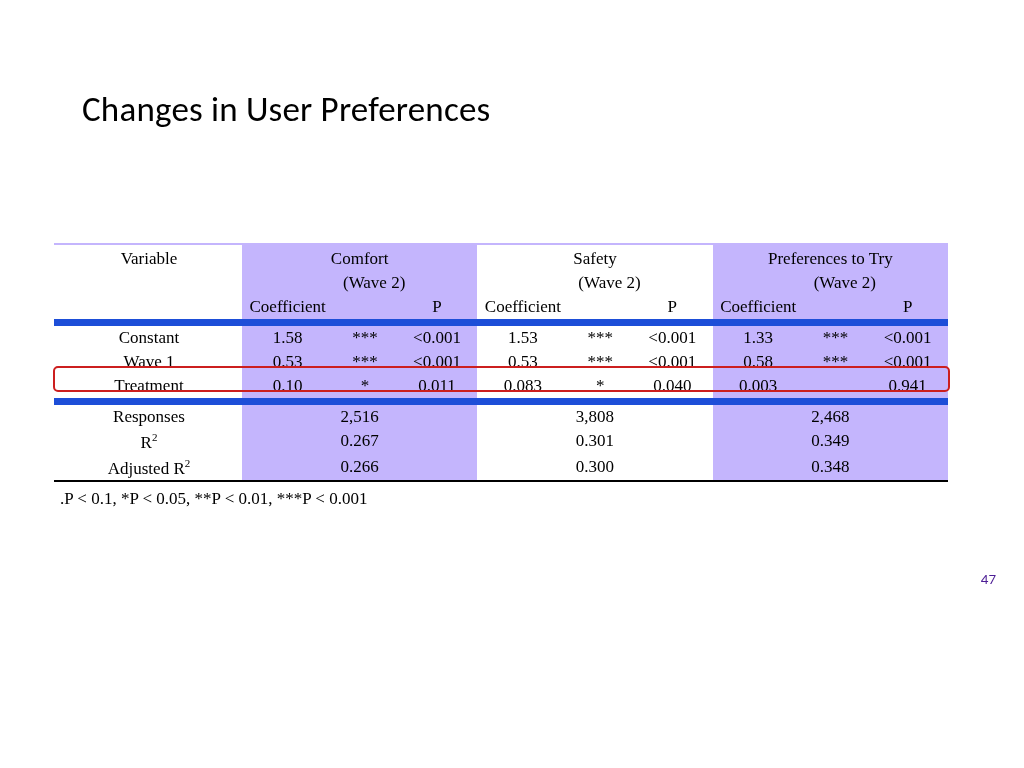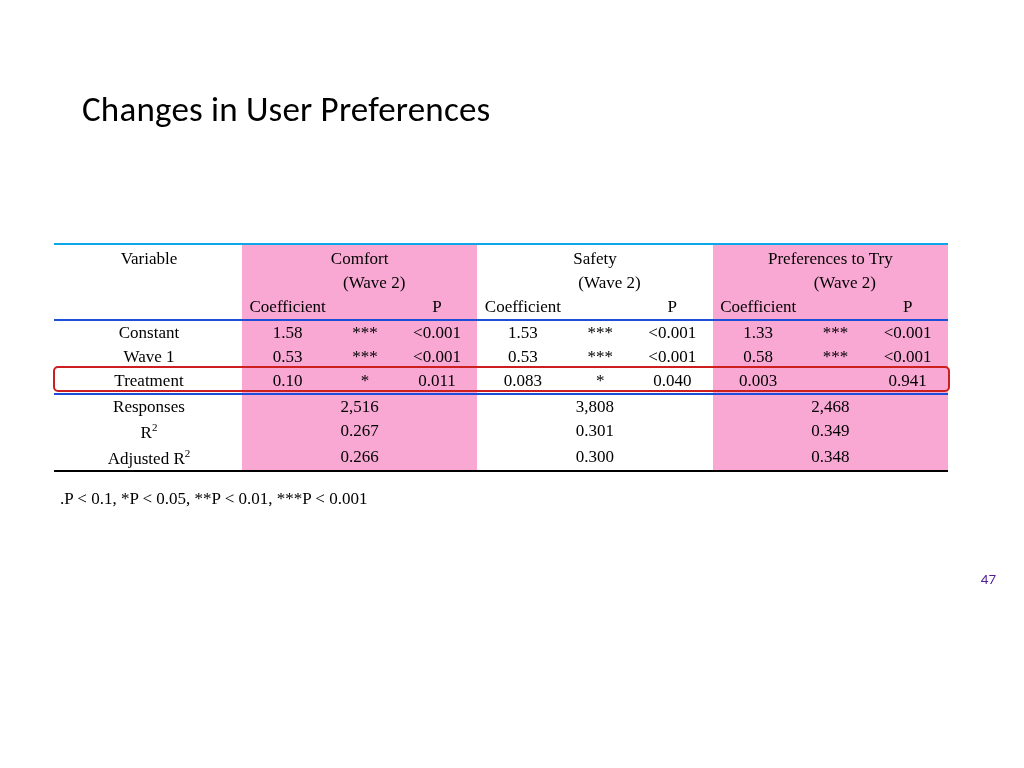--- a/index.html
+++ b/index.html
@@ -38,24 +38,24 @@
   table {
     border-collapse: collapse;
     width: 100%;
   }
   td, th {
     padding: 2px 6px 2px 6px;
     font-weight: 400;
     text-align: center;
     vertical-align: top;
   }
-  .top-border { border-top: 2px solid #0ea5e9; }
-  .thin-border-top { border-top: 2px solid #1d4ed8; margin-top: 12px; }
+  .top-border { border-top: 2px solid #c4b5fd; }
+  .thin-border-top { border-top: 7px solid #1d4ed8; margin-top: 12px; }
   .bot-border { border-bottom: 2px solid #000; }
-  .grey { background: #f9a8d4; }
+  .grey { background: #c4b5fd; }
   .center { text-align: center; }
   .hdr-row1 td { padding-top: 4px; }
   .hdr-row2 td { padding-bottom: 2px; padding-left: 35px; }
   .col-var { width: 200px; padding-left: 8px; }
   .col-coef { width: 80px; }
   .col-sig  { width: 58px; }
   .col-p    { width: 74px; }
   sup { font-size: 11px; }
   .highlight-box {
     position: absolute;

